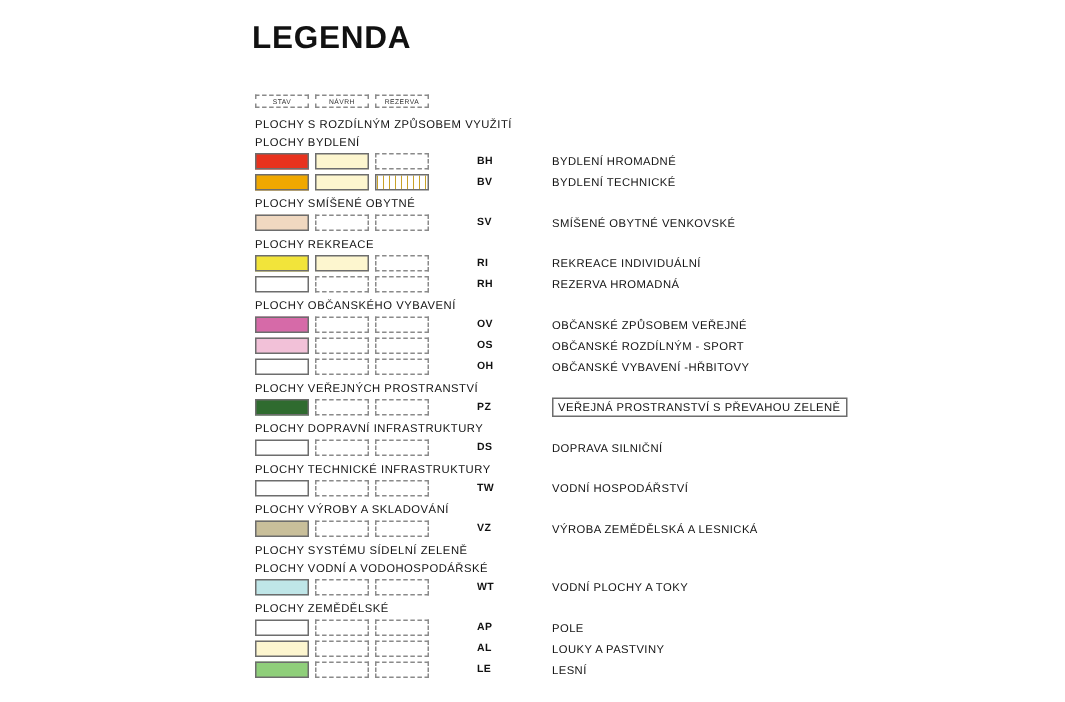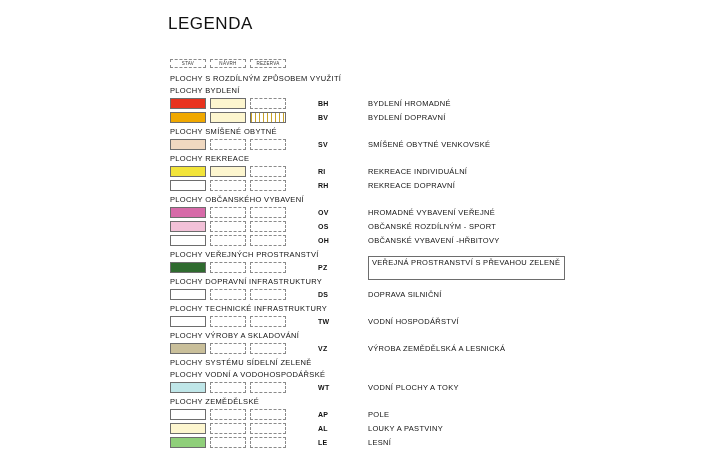--- a/index.html
+++ b/index.html
@@ -19,22 +19,22 @@
     width: 710px;
     height: 468px;
   }
   .legend-root {
     position: absolute;
     left: 168px;
     top: 14px;
     width: 530px;
   }
   .legend-title {
-    font-size: 17px;
-    font-weight: normal;
+    font-size: 21px;
+    font-weight: bold;
     letter-spacing: 0.5px;
     color: #111;
     margin-bottom: 24px;
   }
   
   .col-heads {
     display: flex;
     align-items: center;
     height: 10px;
     margin-bottom: 6px;
@@ -96,21 +96,21 @@
     margin-left: 4px;
   }
   .label {
     font-size: 7.5px;
     letter-spacing: 0.3px;
     color: #111;
     white-space: pre-line;
   }
   .label.boxed {
     border: 1px solid #6d6d6d;
-    padding: 1px 4px 12px 3px;
+    padding: 1px 4px 1px 3px;
     background: #fff;
   }
   .stack {
     display: flex;
     flex-direction: column;
     justify-content: flex-start;
   }
 </style>
 </head>
 <body>
@@ -138,21 +138,21 @@
           </div>
         </div>
         <div class="row">
           <div class="swatches">
             <div class="sw" style="background: rgb(240, 168, 0);"></div>
             <div class="sw" style="background: rgb(253, 246, 207);"></div>
             <div class="sw hatch-v"></div>
           </div>
           <div class="code">BV</div>
           <div class="stack">
-            <div class="label">BYDLENÍ DOPRAVNÍ</div>
+            <div class="label">BYDLENÍ TECHNICKÉ</div>
           </div>
         </div>
         <div class="section-head">PLOCHY SMÍŠENÉ OBYTNÉ</div>
         <div class="row">
           <div class="swatches">
             <div class="sw" style="background: rgb(240, 216, 192);"></div>
             <div class="sw dashed"></div>
             <div class="sw dashed"></div>
           </div>
           <div class="code">SV</div>
@@ -173,33 +173,33 @@
           </div>
         </div>
         <div class="row">
           <div class="swatches">
             <div class="sw" style="background: rgb(255, 255, 255); border-style: solid;"></div>
             <div class="sw dashed"></div>
             <div class="sw dashed"></div>
           </div>
           <div class="code">RH</div>
           <div class="stack">
-            <div class="label">REKREACE DOPRAVNÍ</div>
+            <div class="label">REZERVA HROMADNÁ</div>
           </div>
         </div>
         <div class="section-head">PLOCHY OBČANSKÉHO VYBAVENÍ</div>
         <div class="row">
           <div class="swatches">
             <div class="sw" style="background: rgb(214, 106, 168);"></div>
             <div class="sw dashed"></div>
             <div class="sw dashed"></div>
           </div>
           <div class="code">OV</div>
           <div class="stack">
-            <div class="label">HROMADNÉ VYBAVENÍ VEŘEJNÉ</div>
+            <div class="label">OBČANSKÉ ZPŮSOBEM VEŘEJNÉ</div>
           </div>
         </div>
         <div class="row">
           <div class="swatches">
             <div class="sw" style="background: rgb(242, 193, 216);"></div>
             <div class="sw dashed"></div>
             <div class="sw dashed"></div>
           </div>
           <div class="code">OS</div>
           <div class="stack">

